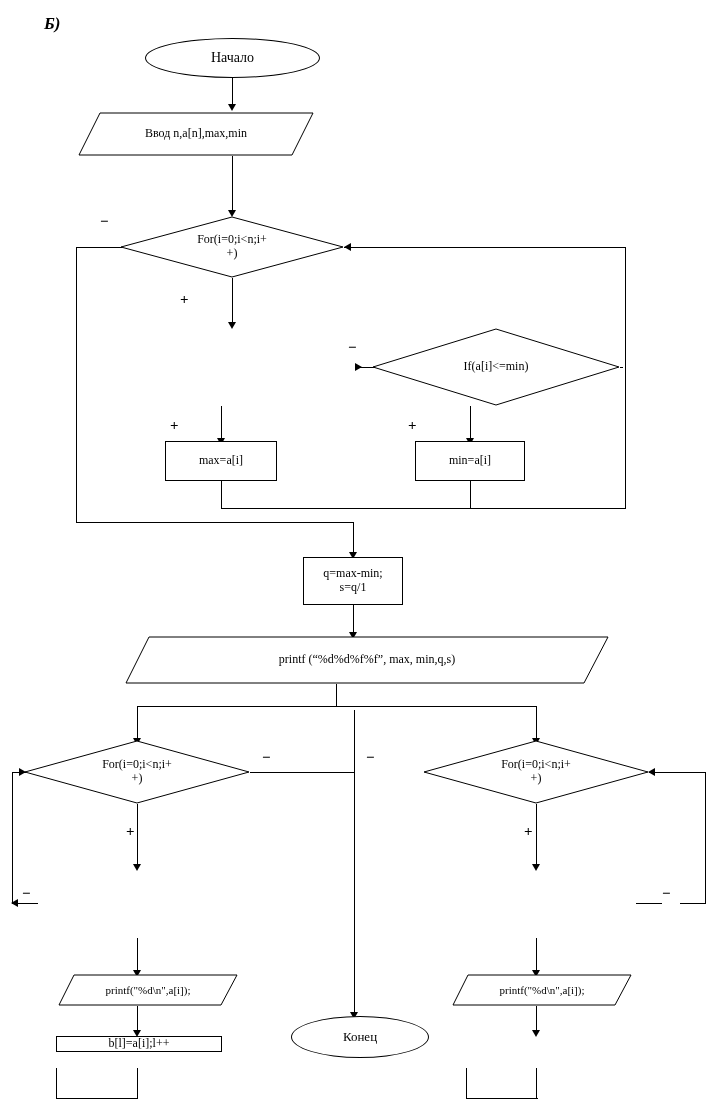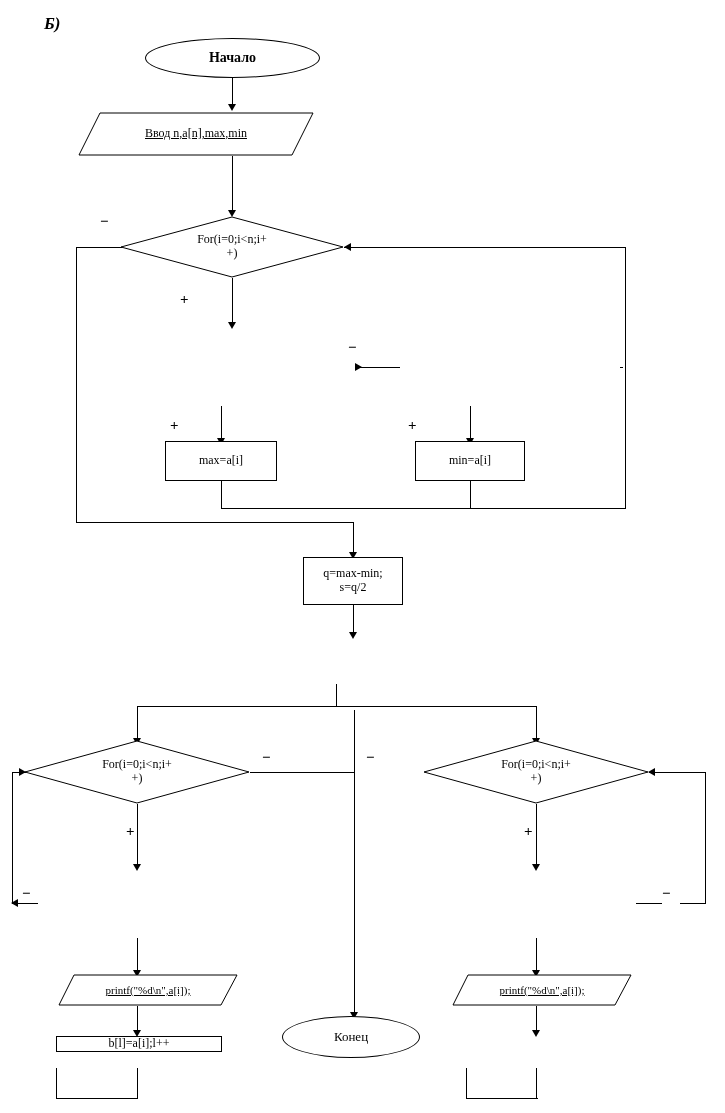--- a/index.html
+++ b/index.html
@@ -38,31 +38,30 @@
     line-height: 1.15;
   }
   .rect {
     border: 1px solid #000;
     background: #fff;
   }
   .terminator {
     border: 1px solid #000;
     border-radius: 50%;
     background: #fff;
-    font-weight: bold;
+    font-weight: normal;
     font-size: 14px;
   }
   .terminator.plain {
     font-weight: normal;
     font-size: 13px;
   }
   
   .para {
     background: transparent;
-    text-decoration: underline;
   }
   .para svg, .diamond svg {
     position: absolute;
     left: 0; top: 0;
     overflow: visible;
   }
   .para .txt, .diamond .txt {
     position: relative;
     z-index: 2;
     padding: 0 6px;
@@ -147,20 +146,26 @@
 
   <div class="sign" style="left:170px; top:418px;">+</div>
   <div class="sign" style="left:348px; top:340px;">−</div>
 
   <div class="line hline" style="left:356px; top:367px; width:44px;"></div>
   <div class="arrow right" style="left:355px; top:363px;"></div>
 
   <div class="line vline" style="left:221px; top:406px; height:35px;"></div>
   <div class="arrow down" style="left:217px; top:438px;"></div>
 
+  <div class="node diamond" style="left:372px; top:328px; width:248px; height:78px;">
+    <svg width="248" height="78" viewBox="0 0 248 78">
+      <polygon points="124,1 247,39 124,77 1,39" fill="#fff" stroke="#000" stroke-width="1"></polygon>
+    </svg>
+    <span class="txt">If(a[i]&lt;=min)</span>
+  </div>
   <div class="sign" style="left:408px; top:418px;">+</div>
 
   <div class="line vline" style="left:470px; top:406px; height:35px;"></div>
   <div class="arrow down" style="left:466px; top:438px;"></div>
 
   <div class="line hline" style="left:620px; top:367px; width:3px;"></div>
 
   <div class="node rect" style="left:165px; top:441px; width:112px; height:40px;">max=a[i]</div>
 
   <div class="node rect" style="left:415px; top:441px; width:110px; height:40px;">min=a[i]</div>
@@ -172,26 +177,32 @@
 
   <div class="line vline" style="left:625px; top:247px; height:262px;"></div>
   <div class="line hline" style="left:344px; top:247px; width:282px;"></div>
   <div class="arrow left" style="left:344px; top:243px;"></div>
 
   <div class="line vline" style="left:353px; top:522px; height:32px;"></div>
   <div class="arrow down" style="left:349px; top:552px;"></div>
 
   <div class="node rect" style="left:303px; top:557px; width:100px; height:48px; flex-direction:column;">
     <span style="white-space:pre-line;">q=max-min;
-s=q/2</span>
+s=q/1</span>
   </div>
 
   <div class="line vline" style="left:353px; top:605px; height:30px;"></div>
   <div class="arrow down" style="left:349px; top:632px;"></div>
 
+  <div class="node para" style="left:125px; top:636px; width:484px; height:48px;">
+    <svg width="484" height="48" viewBox="0 0 484 48">
+      <polygon points="24,1 483,1 459,47 1,47" fill="#fff" stroke="#000" stroke-width="1"></polygon>
+    </svg>
+    <span class="txt">printf (“%d%d%f%f”, max, min,q,s)</span>
+  </div>
 
   <div class="line vline" style="left:336px; top:684px; height:22px;"></div>
   <div class="line hline" style="left:137px; top:706px; width:399px;"></div>
   <div class="line vline" style="left:137px; top:706px; height:34px;"></div>
   <div class="arrow down" style="left:133px; top:738px;"></div>
   <div class="line vline" style="left:536px; top:706px; height:34px;"></div>
   <div class="arrow down" style="left:532px; top:738px;"></div>
 
   <div class="node diamond" style="left:24px; top:740px; width:226px; height:64px;">
     <svg width="226" height="64" viewBox="0 0 226 64">
@@ -270,15 +281,15 @@
   </div>
 
   <div class="line vline" style="left:536px; top:1006px; height:26px;"></div>
   <div class="arrow down" style="left:532px; top:1030px;"></div>
 
 
   <div class="line vline" style="left:536px; top:1068px; height:30px;"></div>
   <div class="line hline" style="left:466px; top:1098px; width:72px;"></div>
   <div class="line vline" style="left:466px; top:1068px; height:30px;"></div>
 
-  <div class="node terminator plain" style="left:282px; top:1016px; width:138px; height:42px;">Конец</div>
+  <div class="node terminator plain" style="left:291px; top:1016px; width:138px; height:42px;">Конец</div>
 
 </div>
 
 </body></html>

